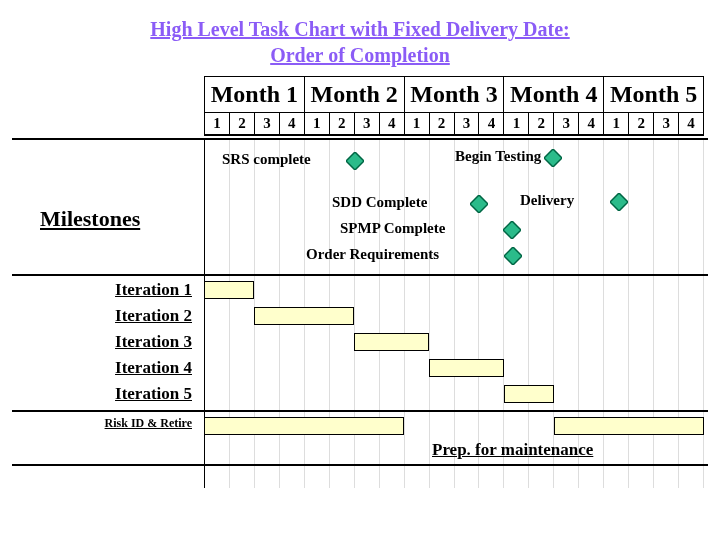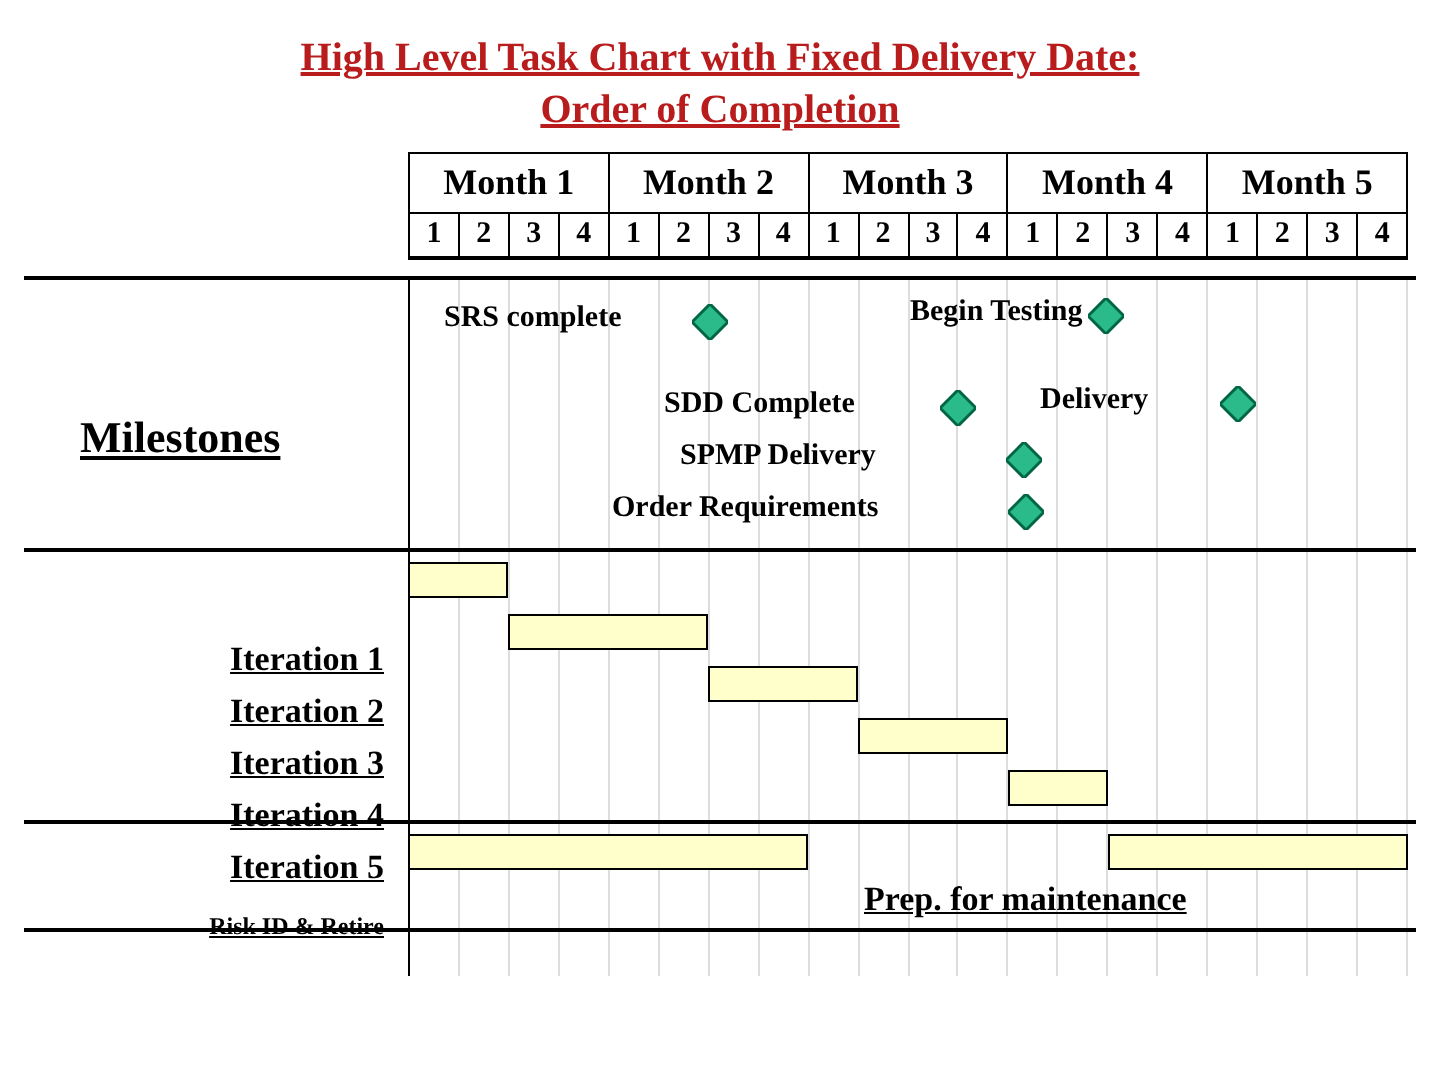--- a/index.html
+++ b/index.html
@@ -6,21 +6,21 @@
   body {
     margin: 0;
     width: 720px;
     height: 540px;
     background: #fff;
     font-family: "Times New Roman", serif;
     position: relative;
   }
   .title {
     text-align: center;
-    color: #b91c1c;
+    color: #8b5cf6;
     font-weight: bold;
     text-decoration: underline;
     font-size: 20px;
     padding-top: 16px;
     line-height: 1.3;
   }
   .chart {
     position: absolute;
     left: 12px;
     top: 76px;
@@ -34,21 +34,21 @@
   }
   .months {
     display: flex;
     border-top: 1px solid #000;
     border-left: 1px solid #000;
   }
   .month {
     flex: 1;
     text-align: center;
     font-weight: bold;
-    font-size: 18px;
+    font-size: 24px;
     padding: 4px 0;
     border-right: 1px solid #000;
     border-bottom: 1px solid #000;
   }
   .weeks {
     display: flex;
     border-left: 1px solid #000;
   }
   .week {
     flex: 1;
@@ -100,21 +100,20 @@
     height: 18px;
   }
   .diamond svg { display: block; }
   .row-label {
     position: absolute;
     font-size: 17px;
     font-weight: bold;
     text-decoration: underline;
     text-align: right;
     width: 180px;
-    margin-top: 40px;
   }
   .bar {
     position: absolute;
     height: 18px;
     background: #ffffcc;
     border: 1.5px solid #000;
   }
   .prep-label {
     position: absolute;
     font-size: 17px;
@@ -212,21 +211,21 @@
       </svg>
     </div>
 
   <div class="milestone" style="left:508px; top:116px;">Delivery</div>
   <div class="diamond" style="left:598px; top:117px;">
       <svg width="18" height="18">
         <polygon points="9,0 18,9 9,18 0,9" fill="#2bbb8a" stroke="#006644" stroke-width="1.5"></polygon>
       </svg>
     </div>
 
-  <div class="milestone" style="left:328px; top:144px;">SPMP Delivery</div>
+  <div class="milestone" style="left:328px; top:144px;">SPMP Complete</div>
   <div class="diamond" style="left:491px; top:145px;">
       <svg width="18" height="18">
         <polygon points="9,0 18,9 9,18 0,9" fill="#2bbb8a" stroke="#006644" stroke-width="1.5"></polygon>
       </svg>
     </div>
 
   <div class="milestone" style="left:294px; top:170px;">Order Requirements</div>
   <div class="diamond" style="left:492px; top:171px;">
       <svg width="18" height="18">
         <polygon points="9,0 18,9 9,18 0,9" fill="#2bbb8a" stroke="#006644" stroke-width="1.5"></polygon>

